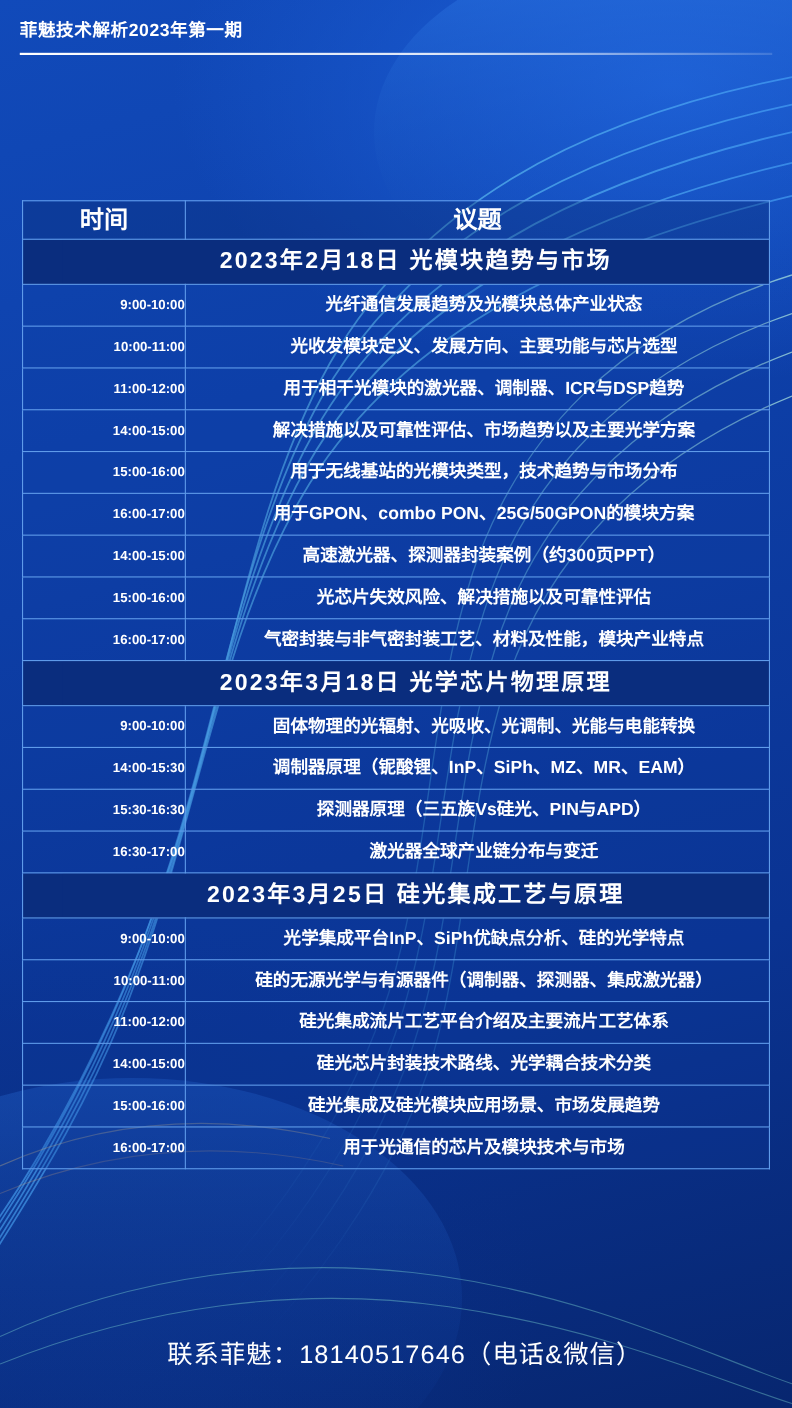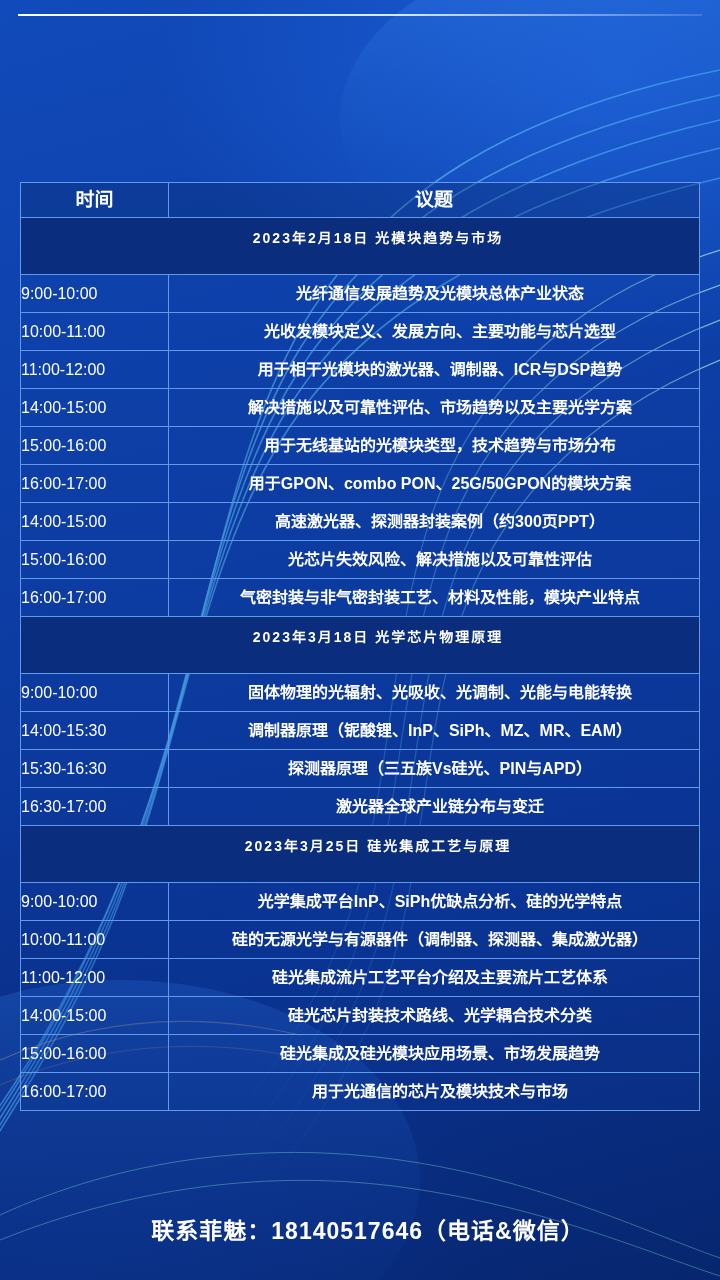--- a/index.html
+++ b/index.html
@@ -77,45 +77,45 @@
   table.sched col.c-topic { width: auto; }
 
   table.sched th, table.sched td {
     border: 1px solid #5f9bea;
     padding: 0;
   }
   .th-cell {
     height: 34px;
     line-height: 34px;
     text-align: center;
-    font-size: 19px;
+    font-size: 22px;
     font-weight: bold;
     color: #ffffff;
   }
   thead tr { background: rgba(10,40,110,0.35); }
 
   .sec-cell {
-    height: 56px;
+    height: 40px;
     line-height: 40px;
     text-align: center;
-    font-size: 14px;
+    font-size: 21px;
     font-weight: bold;
     color: #ffffff;
     letter-spacing: 2px;
     background: #0a2d7e;
     margin-left: 36px;
   }
   tr.section td { background: #0a2d7e; }
 
   .time-cell {
     height: 37px;
     line-height: 37px;
-    text-align: left;
-    font-size: 16px;
-    font-weight: normal;
+    text-align: right;
+    font-size: 12px;
+    font-weight: bold;
     color: #ffffff;
   }
   .topic-cell {
     height: 37px;
     line-height: 37px;
     text-align: center;
     padding-left: 12px;
     font-size: 16px;
     font-weight: bold;
     color: #ffffff;
@@ -127,21 +127,21 @@
   
   .footer {
     position: absolute;
     left: 0; right: 0;
     bottom: 34px;
     text-align: center;
     z-index: 6;
   }
   .footer-text {
     font-size: 23px;
-    font-weight: bold;
+    font-weight: normal;
     color: #ffffff;
     letter-spacing: 1px;
     margin-left: 16px;
   }
 </style>
 </head>
 <body>
 
 <div class="poster">
 
@@ -188,20 +188,21 @@
       </g>
 
       <g opacity="0.5">
         <path d="M0 1060 C 90 1020, 190 1010, 300 1035" fill="none" stroke="#ffd27a" stroke-width="1.1" opacity="0.55"></path>
         <path d="M0 1085 C 95 1045, 200 1035, 312 1060" fill="none" stroke="#ffb86b" stroke-width="1" opacity="0.4"></path>
       </g>
     </svg>
   </div>
 
   <div class="hdr">
+    <div class="hdr-kicker">菲魅技术解析2023年第一期</div>
     <div class="hdr-rule"></div>
   </div>
 
   <div class="table-wrap">
     <table class="sched">
       <colgroup>
         <col class="c-time">
         <col class="c-topic">
       </colgroup>
       <thead>

